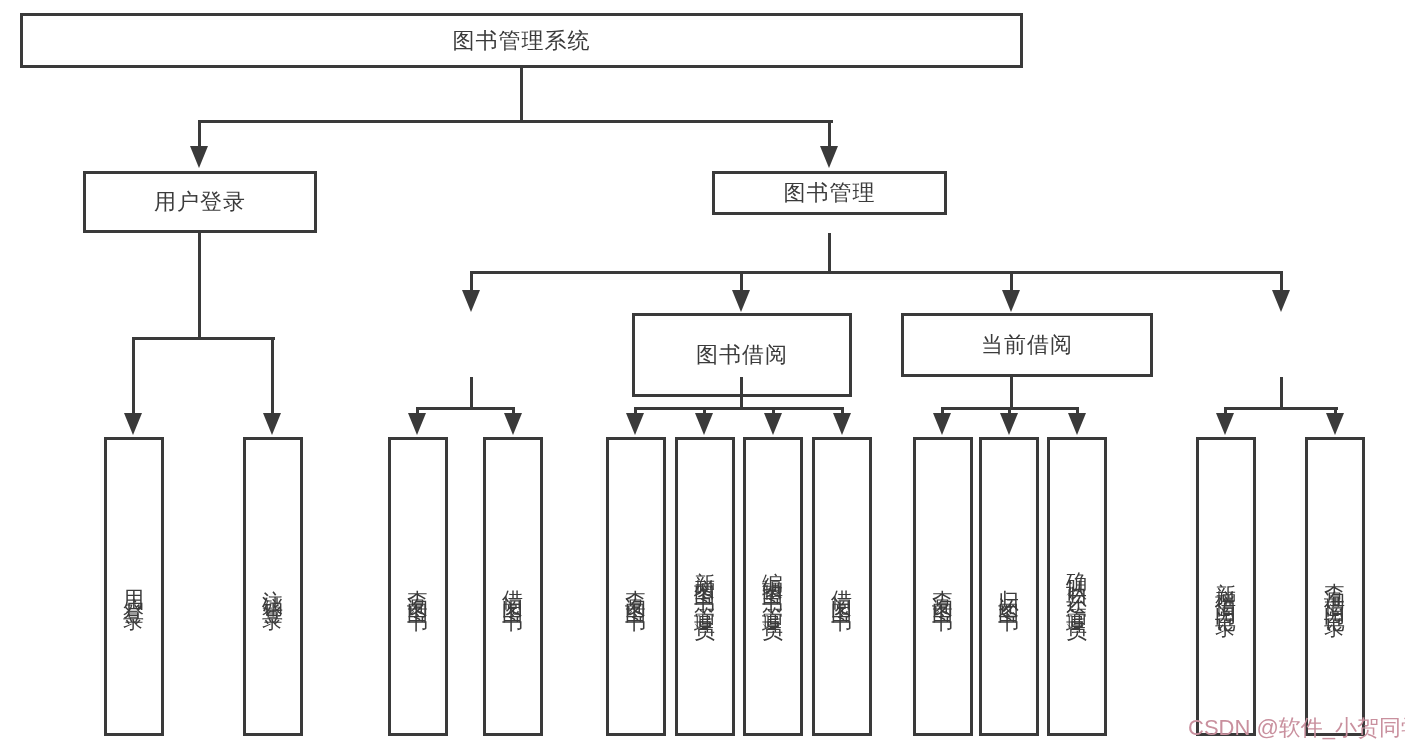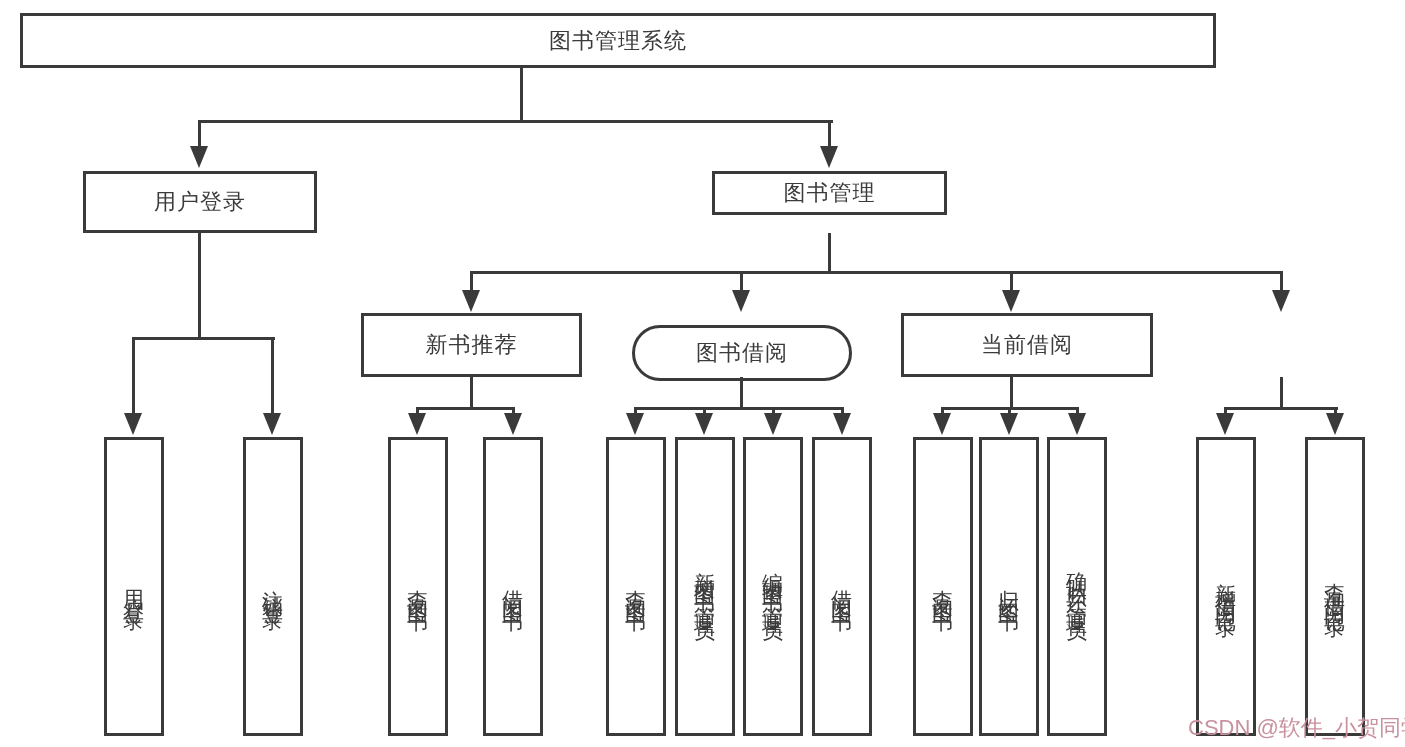--- a/index.html
+++ b/index.html
@@ -45,21 +45,21 @@
     font-size:22px;
     color:var(--wm);
     white-space:nowrap;
   }
 </style>
 </head>
 <body>
 
 <div class="canvas">
 
-  <div class="box hlabel" style="left:20px;top:13px;width:1196px;height:55px;">
+  <div class="box hlabel" style="left:20px;top:13px;width:1003px;height:55px;">
     <span>图书管理系统</span>
   </div>
 
   <div class="line" style="left:520px;top:68px;width:3px;height:55px;"></div>
   <div class="line" style="left:198px;top:120px;width:635px;height:3px;"></div>
   <div class="line" style="left:198px;top:120px;width:3px;height:28px;"></div>
   <div class="line" style="left:828px;top:120px;width:3px;height:28px;"></div>
   <div class="arrow" style="left:190px;top:146px;"></div>
   <div class="arrow" style="left:820px;top:146px;"></div>
 
@@ -81,24 +81,21 @@
   <div class="line" style="left:470px;top:271px;width:813px;height:3px;"></div>
   <div class="line" style="left:470px;top:271px;width:3px;height:22px;"></div>
   <div class="line" style="left:740px;top:271px;width:3px;height:22px;"></div>
   <div class="line" style="left:1010px;top:271px;width:3px;height:22px;"></div>
   <div class="line" style="left:1280px;top:271px;width:3px;height:22px;"></div>
   <div class="arrow" style="left:462px;top:290px;"></div>
   <div class="arrow" style="left:732px;top:290px;"></div>
   <div class="arrow" style="left:1002px;top:290px;"></div>
   <div class="arrow" style="left:1272px;top:290px;"></div>
 
-  <div class="box hlabel" style="left:361px;top:313px;width:221px;height:64px;">
-    <span>新书推荐</span>
-  </div>
-  <div class="box hlabel" style="left:632px;top:325px;width:220px;height:56px;border-radius:31px;">
+  <div class="box hlabel" style="left:632px;top:313px;width:220px;height:84px;">
     <span>图书借阅</span>
   </div>
   <div class="box hlabel" style="left:901px;top:313px;width:252px;height:64px;">
     <span>当前借阅</span>
   </div>
 
   <div class="line" style="left:470px;top:377px;width:3px;height:33px;"></div>
   <div class="line" style="left:416px;top:407px;width:99px;height:3px;"></div>
   <div class="line" style="left:416px;top:407px;width:3px;height:10px;"></div>
   <div class="line" style="left:512px;top:407px;width:3px;height:10px;"></div>

